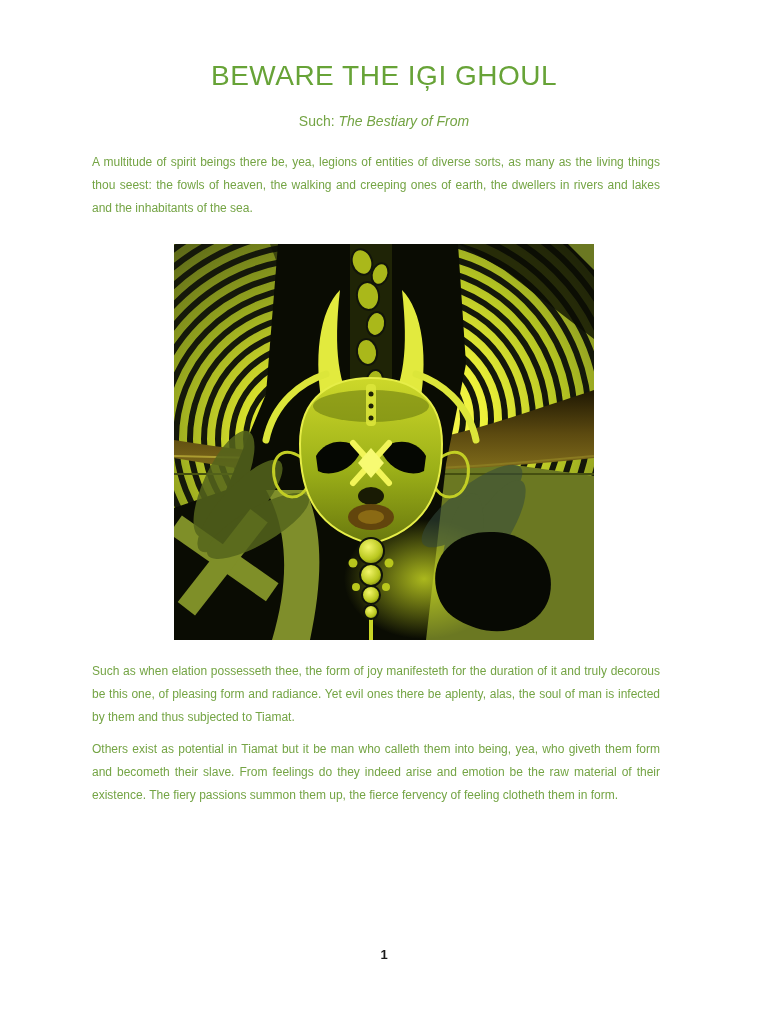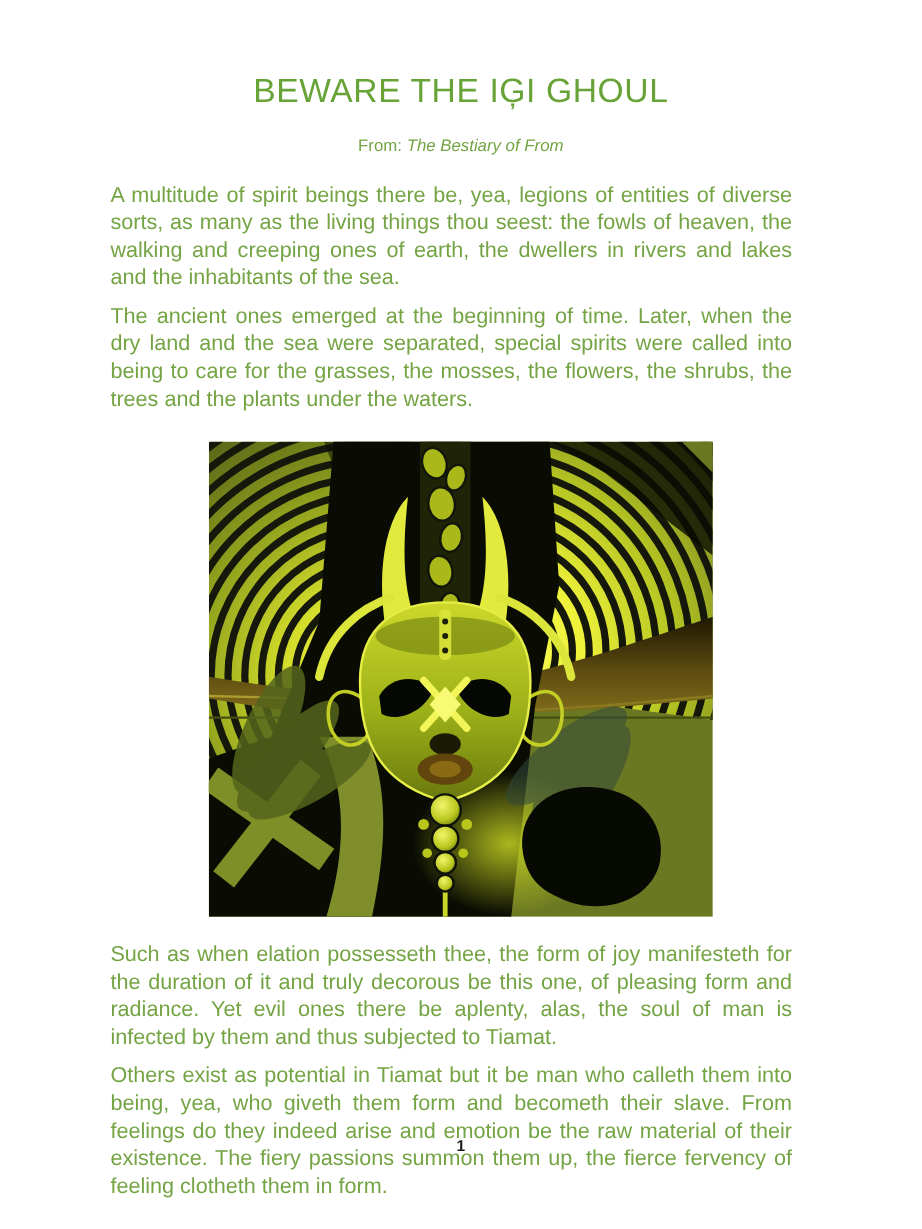--- a/index.html
+++ b/index.html
@@ -29,21 +29,21 @@
     color: #74a444;
     font-size: 14px;
     line-height: 19px;
   }
   .subtitle em { font-style: italic; }
   .body-text {
     margin: 20px 16px 0 0;
     text-align: justify;
     text-align-last: left;
     color: #74a444;
-    font-size: 18px;
+    font-size: 12px;
     line-height: 23px;
   }
   .body-text + .body-text { margin-top: 9px; }
   .artwork {
     margin: 24px auto 0 auto;
     width: 420px;
     height: 396px;
     display: block;
   }
   .artwork svg { display: block; }
@@ -58,25 +58,24 @@
     font-weight: bold;
   }
 </style>
 </head>
 <body>
 
 <div class="page">
 
   <h1 class="title">BEWARE THE IĢI GHOUL</h1>
 
-  <p class="subtitle"><span>From: </span><em>The Bestiary of From</em></p>
+  <p class="subtitle"><span>Such: </span><em>The Bestiary of From</em></p>
 
   <p class="body-text">A multitude of spirit beings there be, yea, legions of entities of diverse sorts, as many as the living things thou seest: the fowls of heaven, the walking and creeping ones of earth, the dwellers in rivers and lakes and the inhabitants of the sea.</p>
 
-  <p class="body-text">The ancient ones emerged at the beginning of time. Later, when the dry land and the sea were separated, special spirits were called into being to care for the grasses, the mosses, the flowers, the shrubs, the trees and the plants under the waters.</p>
 
   <figure class="artwork" style="margin-left:auto;margin-right:auto;">
     <svg width="420" height="396" viewBox="0 0 420 396" xmlns="http://www.w3.org/2000/svg">
       <defs>
         <radialGradient id="gwL" gradientUnits="userSpaceOnUse" cx="140" cy="195" r="230">
           <stop offset="0" stop-color="#f4f446"></stop>
           <stop offset="0.3" stop-color="#d9e22c"></stop>
           <stop offset="0.65" stop-color="#93a41e"></stop>
           <stop offset="1" stop-color="#5f6b18"></stop>
         </radialGradient>

